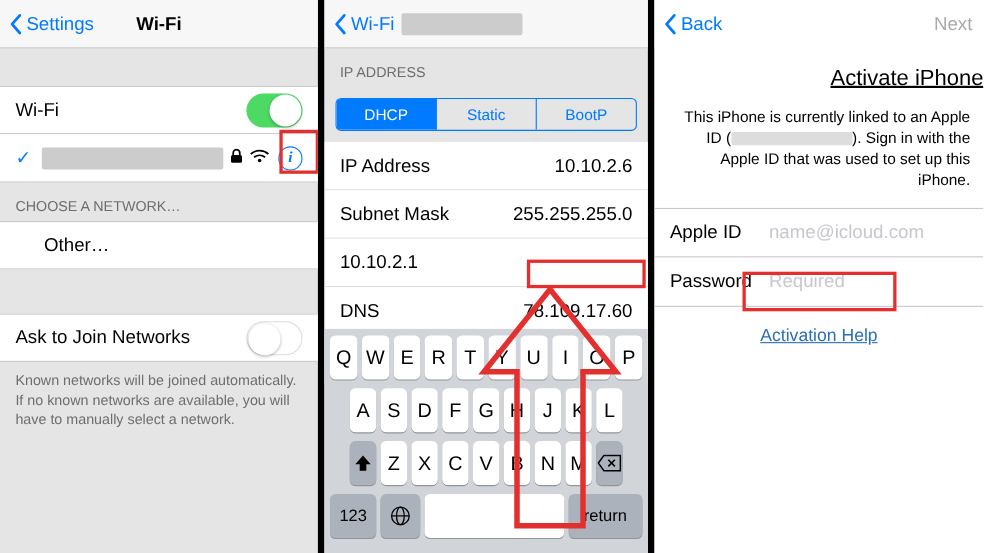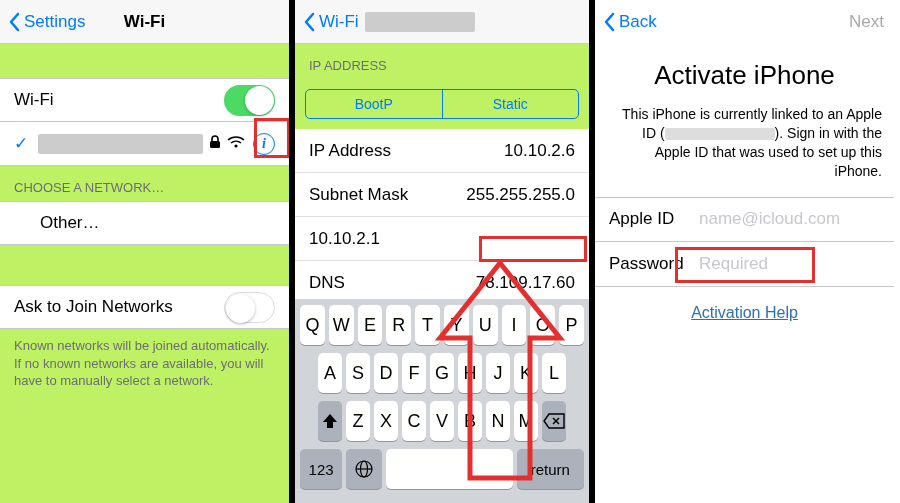--- a/index.html
+++ b/index.html
@@ -9,21 +9,21 @@
     width: 900px;
     height: 503px;
     overflow: hidden;
     font-size: 17px;
     color: #000;
   }
   .wrap { display: flex; width: 900px; height: 503px; }
   .panel {
     position: relative;
     height: 503px;
-    background: #bef264;
+    background: #e5e5e5;
     overflow: hidden;
   }
   .p1 { width: 295px; border-right: 6px solid #000; }
   .p2 { width: 300px; border-right: 6px solid #000; }
   .p3 { width: 299px; }
 
   
   .nav {
     height: 44px;
     background: #f7f7f8;
@@ -142,22 +142,23 @@
   .key.wide{flex:0 0 36px;background:#acb2bb;}
   .krow.row4 .key{background:#acb2bb;}
   .krow.row4 .space{background:#fff;flex:3;}
   .krow.row4 .ret{flex:1.6;font-size:15px;}
   .krow.row4 .num{flex:1;font-size:15px;}
   .krow.row4 .globe{flex:0 0 36px;}
 
   
   .p3 { background:#fff; }
   .bigtitle{
-    text-align:center;font-size:26px;font-weight:300;
+    text-align:right;font-size:20px;font-weight:300;
     padding:16px 0 14px;
+    text-decoration:underline;
   }
   .desc{
     font-size:14px;line-height:1.35;padding:0 12px 16px;text-align:right;
   }
   .desc .redact{
     display:inline-block;background:#ddd;width:110px;height:12px;vertical-align:middle;border-radius:2px;
   }
   .form{border-top:1px solid #c8c7cc;border-bottom:1px solid #c8c7cc;}
   .frow{
     display:flex;align-items:center;height:44px;padding:0 14px;
@@ -246,22 +247,23 @@
             <polyline points="10,2 3,10 10,18" fill="none" stroke="#007aff" stroke-width="2.5" stroke-linecap="round" stroke-linejoin="round"></polyline>
           </svg>
         <span>Wi-Fi</span>
       </div>
       <span class="redact"></span>
     </div>
 
     <div class="section-header">IP ADDRESS</div>
 
     <div class="seg">
+      <div class="active">DHCP</div>
+      <div>Static</div>
       <div>BootP</div>
-      <div>Static</div>
     </div>
 
     <div class="kv">
       <div class="k">IP Address</div>
       <div class="v">10.10.2.6</div>
     </div>
     <div class="kv">
       <div class="k">Subnet Mask</div>
       <div class="v">255.255.255.0</div>
     </div>

